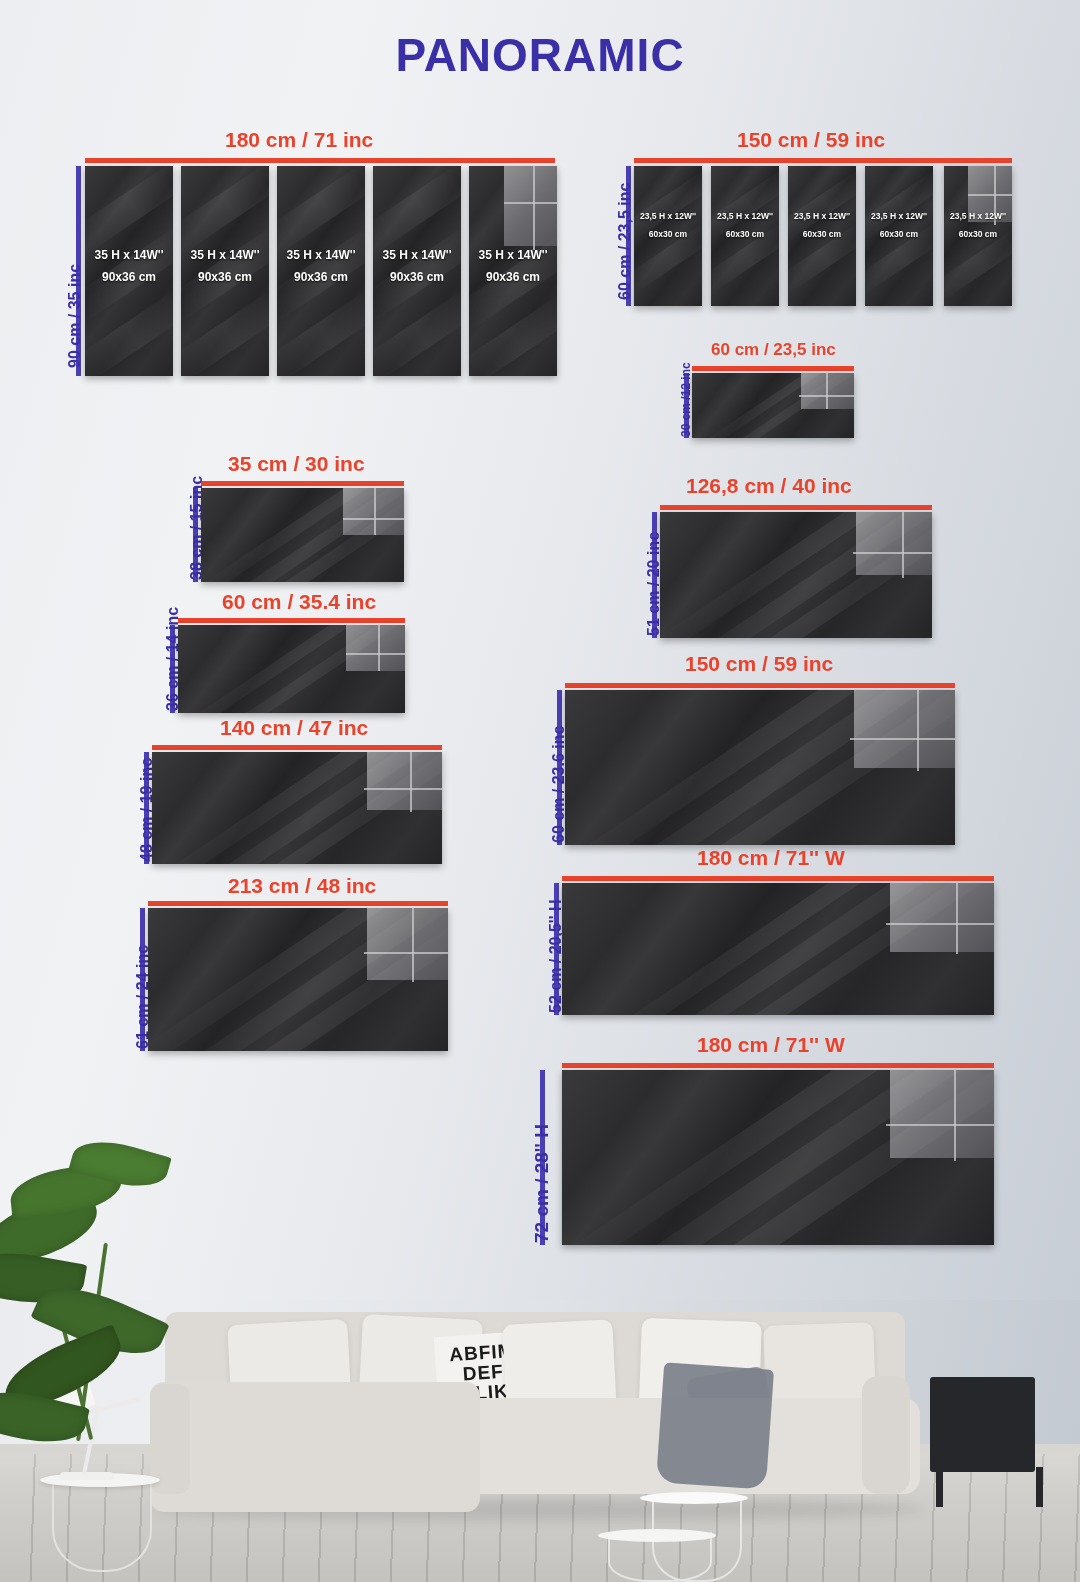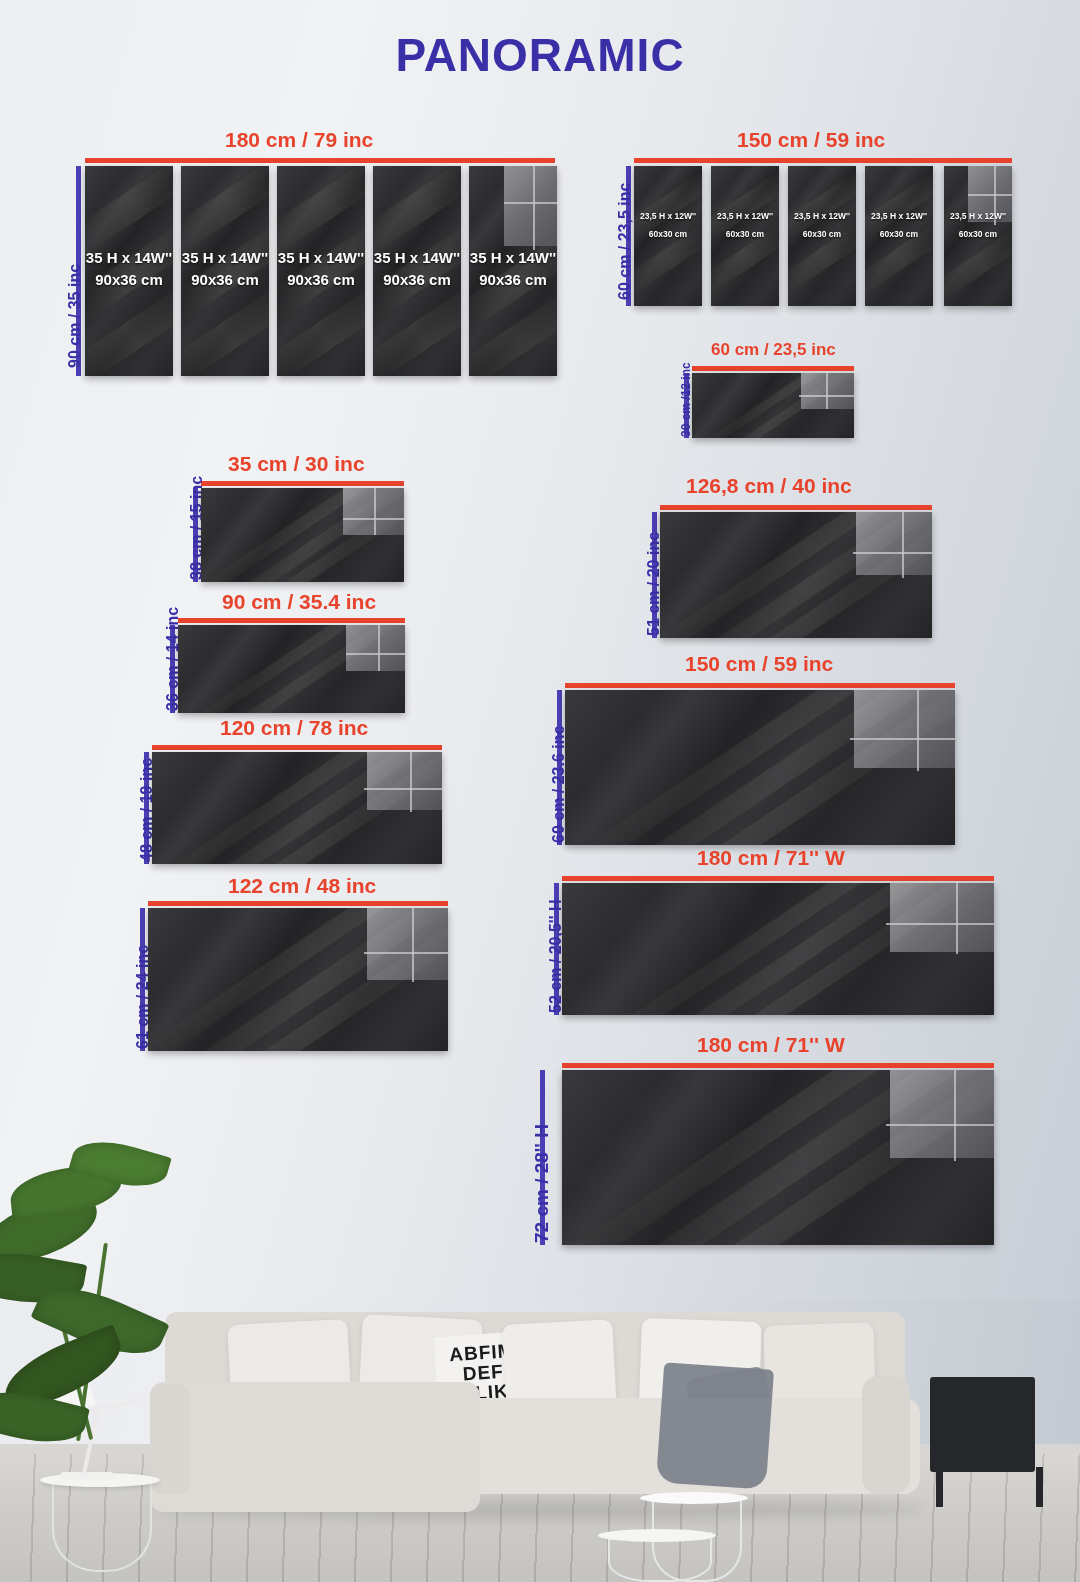--- a/index.html
+++ b/index.html
@@ -68,33 +68,33 @@
   .artpanel .streak{position:absolute;left:-20%;width:150%;height:14%;
     background:linear-gradient(90deg,rgba(255,255,255,0) 0%,rgba(255,255,255,.07) 50%,rgba(255,255,255,0) 100%);
     transform:rotate(-34deg);}
 
   .topbar{position:absolute;height:5px;background:#e8432c;}
   .sidebar{position:absolute;width:5px;background:#4b3fb5;}
   .dimlabel{position:absolute;color:#e8432c;font-weight:bold;font-size:21px;white-space:nowrap;}
   .vlabel{position:absolute;color:#3b2fa8;font-weight:bold;font-size:16px;white-space:nowrap;
     transform:rotate(-90deg);transform-origin:left top;}
   .panel-cap{position:absolute;left:0;width:100%;text-align:center;color:#fff;font-weight:bold;
-    font-size:15px;line-height:1.9;text-shadow:0 1px 2px rgba(0,0,0,.8);}
+    font-size:12px;line-height:1.9;text-shadow:0 1px 2px rgba(0,0,0,.8);}
   .panel-cap.small{font-size:8.5px;line-height:2.0;}
 </style>
 </head>
 <body>
 
 <div id="wall"></div>
 
 <div class="title">PANORAMIC</div>
 
 <div>
   <div class="topbar" style="left:85px;top:158px;width:470px;"></div>
-  <div class="dimlabel" style="left:225px;top:128px;">180 cm / 79 inc</div>
+  <div class="dimlabel" style="left:225px;top:128px;">180 cm / 71 inc</div>
   <div class="sidebar" style="left:76px;top:166px;height:210px;"></div>
   <div class="vlabel" style="left:66px;top:368px;">90 cm / 35 inc</div>
 
   <div class="artpanel" style="left:85px;top:166px;width:88px;height:210px;">
     <div class="streak" style="top:12%"></div>
       <div class="streak" style="top:44%"></div>
       <div class="streak" style="top:74%"></div>
     <div class="panel-cap" style="top:78px;">35 H x 14W''</div>
     <div class="panel-cap" style="top:100px;">90x36 cm</div>
   </div>
@@ -209,35 +209,35 @@
     <div class="mullion-v" style="right:28px;height:52%;"></div>
     <div class="mullion-h" style="right:0;top:40px;width:29%;"></div>
     <div class="streak" style="top:20%"></div>
       <div class="streak" style="top:52%"></div>
       <div class="streak" style="top:80%"></div>
   </div>
 </div>
 
 <div>
   <div class="topbar" style="left:178px;top:618px;width:227px;"></div>
-  <div class="dimlabel" style="left:222px;top:590px;">90 cm / 35.4 inc</div>
+  <div class="dimlabel" style="left:222px;top:590px;">60 cm / 35.4 inc</div>
   <div class="sidebar" style="left:170px;top:625px;height:88px;"></div>
   <div class="vlabel" style="left:164px;top:711px;">36 cm / 14 inc</div>
   <div class="artpanel" style="left:178px;top:625px;width:227px;height:88px;">
     <div class="glint" style="width:26%;height:52%;"></div>
     <div class="mullion-v" style="right:25px;height:52%;"></div>
     <div class="mullion-h" style="right:0;top:28px;width:26%;"></div>
     <div class="streak" style="top:22%"></div>
       <div class="streak" style="top:58%"></div>
   </div>
 </div>
 
 <div>
   <div class="topbar" style="left:152px;top:745px;width:290px;"></div>
-  <div class="dimlabel" style="left:220px;top:716px;">120 cm / 78 inc</div>
+  <div class="dimlabel" style="left:220px;top:716px;">140 cm / 47 inc</div>
   <div class="sidebar" style="left:144px;top:752px;height:112px;"></div>
   <div class="vlabel" style="left:138px;top:862px;">48 cm / 19 inc</div>
   <div class="artpanel" style="left:152px;top:752px;width:290px;height:112px;">
     <div class="glint" style="width:26%;height:52%;"></div>
     <div class="mullion-v" style="right:30px;height:54%;"></div>
     <div class="mullion-h" style="right:0;top:36px;width:27%;"></div>
     <div class="streak" style="top:20%"></div>
       <div class="streak" style="top:52%"></div>
       <div class="streak" style="top:80%"></div>
   </div>
@@ -253,21 +253,21 @@
     <div class="mullion-v" style="right:36px;height:52%;"></div>
     <div class="mullion-h" style="right:0;top:48px;width:27%;"></div>
     <div class="streak" style="top:18%"></div>
       <div class="streak" style="top:48%"></div>
       <div class="streak" style="top:76%"></div>
   </div>
 </div>
 
 <div>
   <div class="topbar" style="left:148px;top:901px;width:300px;"></div>
-  <div class="dimlabel" style="left:228px;top:874px;">122 cm / 48 inc</div>
+  <div class="dimlabel" style="left:228px;top:874px;">213 cm / 48 inc</div>
   <div class="sidebar" style="left:140px;top:908px;height:143px;"></div>
   <div class="vlabel" style="left:134px;top:1049px;">61 cm / 24 inc</div>
   <div class="artpanel" style="left:148px;top:908px;width:300px;height:143px;">
     <div class="glint" style="width:27%;height:50%;"></div>
     <div class="mullion-v" style="right:34px;height:52%;"></div>
     <div class="mullion-h" style="right:0;top:44px;width:28%;"></div>
     <div class="streak" style="top:18%"></div>
       <div class="streak" style="top:50%"></div>
       <div class="streak" style="top:78%"></div>
   </div>

